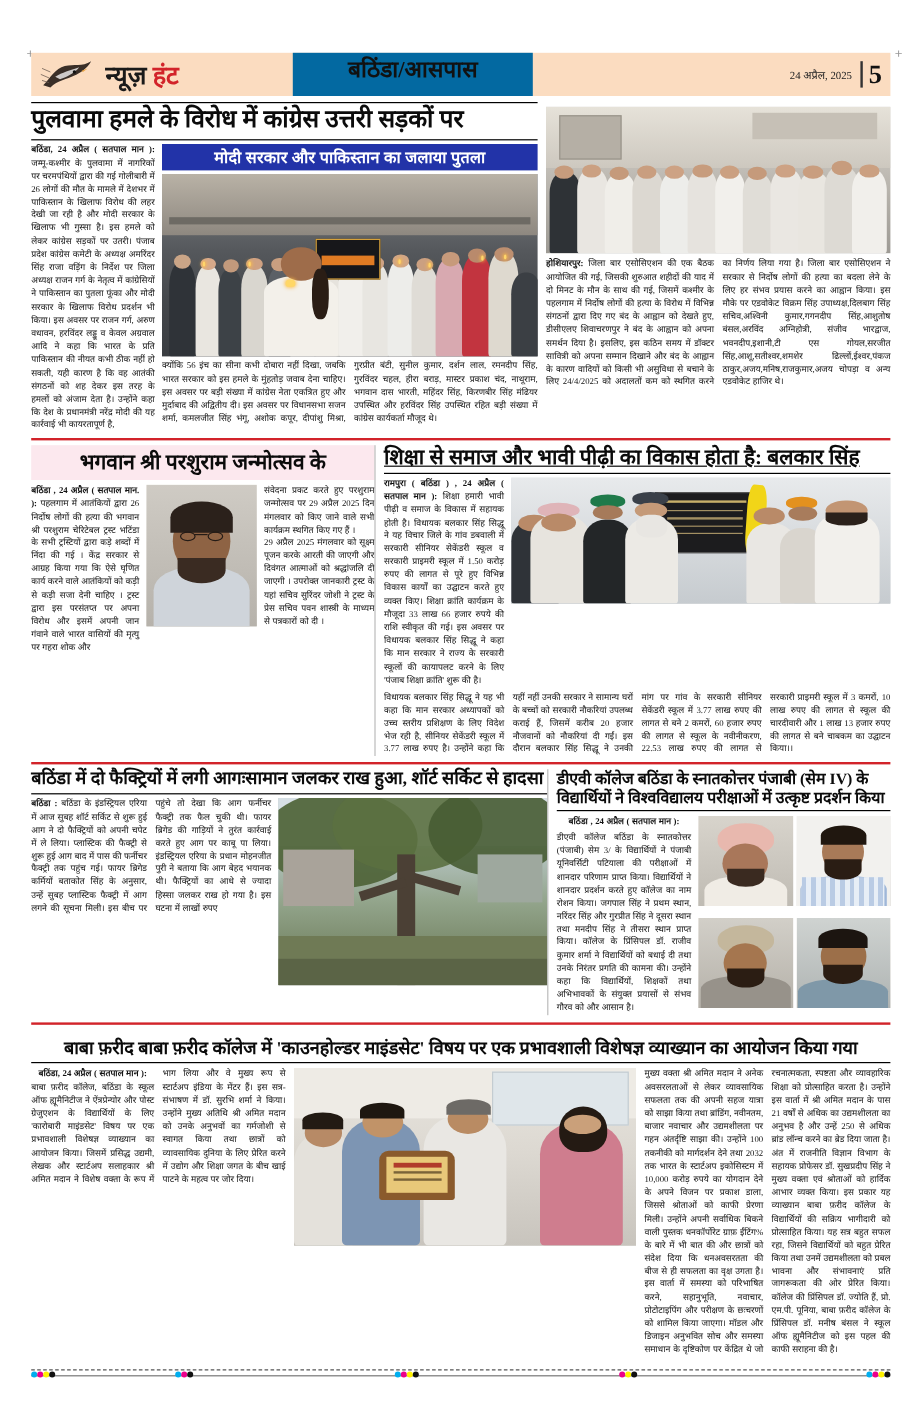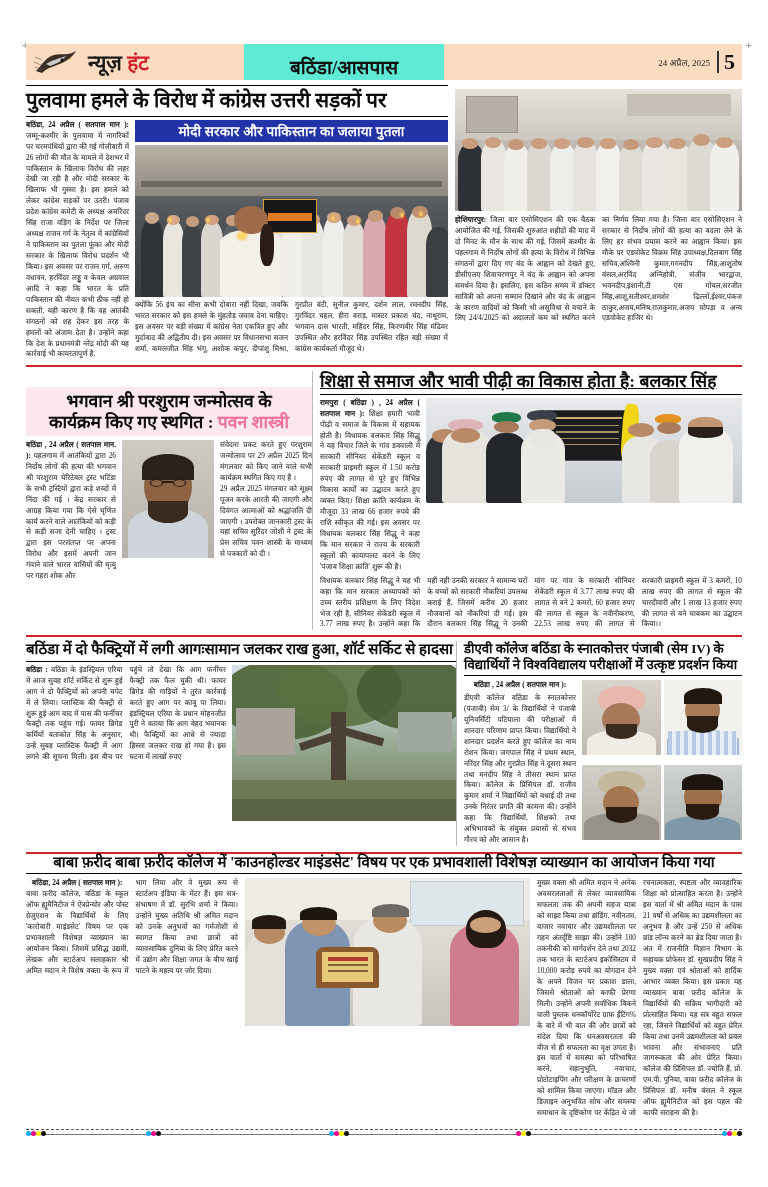--- a/index.html
+++ b/index.html
@@ -37,22 +37,22 @@
     width:52px; height:30px; position:relative; flex:none;
   }
   .logo-text {
     font-family:"Liberation Serif", serif;
     font-weight:700; font-size:21px; letter-spacing:0px;
     color:#1a1a1a; white-space:nowrap;
   }
   .logo-text .hi { color:#d2232a; }
   .mh-section {
     flex:none; width:200px;
-    background:#5eead4;
-    display:flex; align-items:flex-end; justify-content:center;
+    background:#0369a1;
+    display:flex; align-items:flex-start; justify-content:center;
   }
   .mh-section span {
     font-family:"Liberation Serif", serif;
     font-weight:700; font-size:19px; color:#111;
   }
   .mh-right {
     flex:1; display:flex; align-items:center; justify-content:flex-end;
     padding-right:7px; gap:7px;
   }
   .mh-date { font-size:9px; color:#222; font-family:"Liberation Serif", serif; }
@@ -90,21 +90,20 @@
     letter-spacing:0.2px;
   }
 
   .boxed {
     border:1.4px solid #d2232a;
     padding:4px 5px 4px 5px;
   }
   .pinkhead {
     background:#fce8ee;
     padding:4px 5px;
-    margin-top:16px;
   }
 
   
   .body {
     font-family:"Liberation Serif", serif;
     font-size:7.3px; line-height:1.5;
     text-align:justify;
     color:#111;
     hyphens:auto;
     word-spacing:0.3px;
@@ -288,23 +287,20 @@
       </div>
     </div>
 
     <div class="hr-red" style="margin-top:5px;"></div>
 
     <div class="row" style="margin-top:4px;">
 
       <div class="col" style="width:286px;">
         <div class="pinkhead">
           <div class="hl hl-lg" style="text-align:center;">भगवान श्री परशुराम जन्मोत्सव के</div>
-          <div class="hl hl-lg" style="text-align:center;">
-            <span>कार्यक्रम किए गए स्थगित : </span><span class="hl-pink">पवन शास्त्री</span>
-          </div>
         </div>
         <div style="display:flex; gap:6px; margin-top:4px;">
           <div style="width:90px;">
             <div class="body">
               <span class="dateline">बठिंडा , 24 अप्रैल ( सतपाल मान. ):</span>
               <span>पहलगाम में आतंकियों द्वारा 26 निर्दोष लोगों की हत्या की भगवान श्री परशुराम चेरिटेबल ट्रस्ट भटिंडा के सभी ट्रस्टियों द्वारा कड़े शब्दों में निंदा की गई । केंद्र सरकार से आग्रह किया गया कि ऐसे घृणित कार्य करने वाले आतंकियों को कड़ी से कड़ी सजा देनी चाहिए । ट्रस्ट द्वारा इस परसंतप्त पर अपना विरोध और इसमें अपनी जान गंवाने वाले भारत वासियों की मृत्यु पर गहरा शोक और</span>
             </div>
           </div>
           <div style="width:92px;">
             <div class="photo ph-port" style="height:118px;">
@@ -466,21 +462,21 @@
               <div style="position:absolute;left:29%;top:52%;width:42%;height:22%;background:#2a1c12;border-radius:0 0 50% 50%;"></div>
             </div>
 
           </div>
         </div>
       </div>
     </div>
 
     <div class="hr-red" style="margin-top:6px;"></div>
 
-    <div style="margin-top:0;">
+    <div style="margin-top:12px;">
       <div class="hl hl-md" style="text-align:center; white-space:nowrap;">बाबा फ़रीद बाबा फ़रीद कॉलेज में 'काउनहोल्डर माइंडसेट' विषय पर एक प्रभावशाली विशेषज्ञ व्याख्यान का आयोजन किया गया</div>
       <div class="hr-thin" style="margin-top:2px;"></div>
 
       <div style="display:flex; gap:7px; margin-top:4px;">
         <div style="width:212px;">
           <div class="body cols2">
             <div style="text-align:center;">
               <span class="dateline">बठिंडा, 24 अप्रैल ( सतपाल मान ):</span>
             </div>
             <span>बाबा फ़रीद कॉलेज, बठिंडा के स्कूल ऑफ ह्यूमैनिटीज ने ऐंत्रप्रेन्योर और पोस्ट ग्रेजुएशन के विद्यार्थियों के लिए 'कारोबारी माइंडसेट' विषय पर एक प्रभावशाली विशेषज्ञ व्याख्यान का आयोजन किया। जिसमें प्रसिद्ध उद्यमी, लेखक और स्टार्टअप सलाहकार श्री अमित मदान ने विशेष वक्ता के रूप में भाग लिया और वे मुख्य रूप से स्टार्टअप इंडिया के मेंटर हैं।</span>

